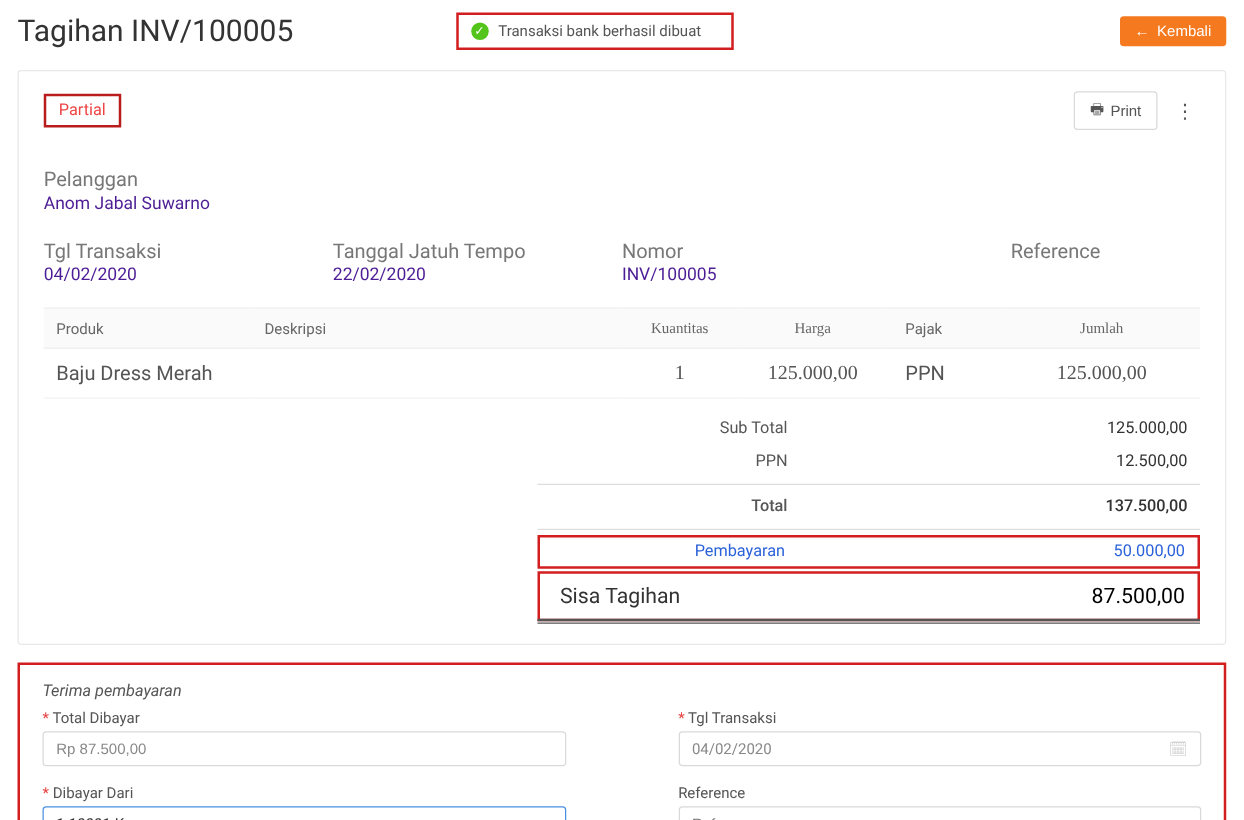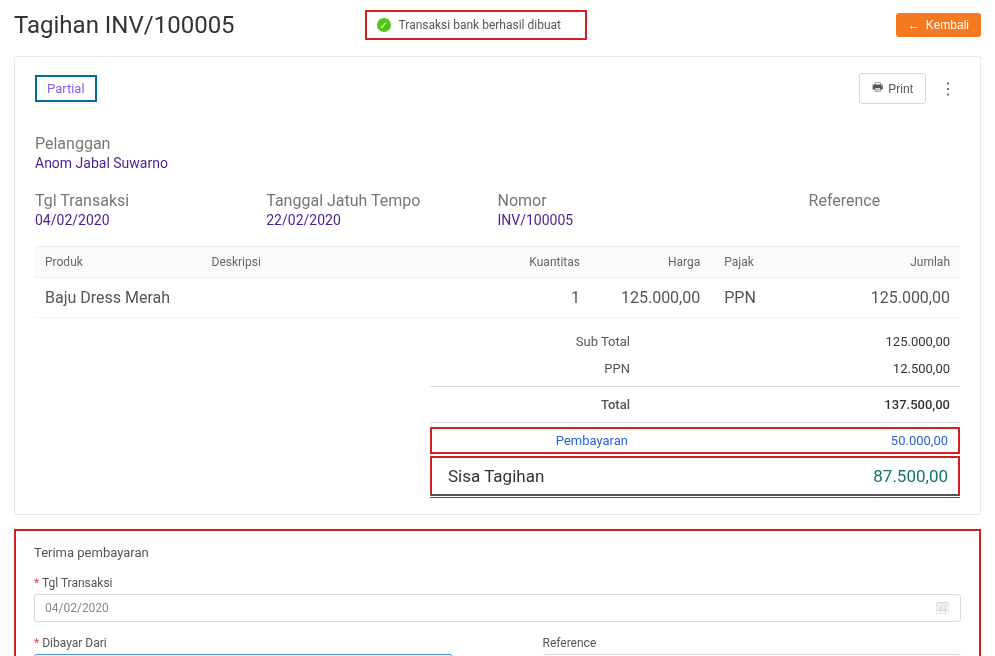--- a/index.html
+++ b/index.html
@@ -4,49 +4,49 @@
 <style>
 * { box-sizing: border-box; margin: 0; padding: 0; }
 body { font-family: -apple-system, BlinkMacSystemFont, "Segoe UI", Roboto, sans-serif; font-size: 13px; color: #333; background: #fff; padding: 10px 14px; width: 995px; }
 .header { display: flex; align-items: center; margin-bottom: 16px; }
 .title { font-size: 24px; font-weight: 400; color: #333; text-align: right; }
 .toast { margin-left: 130px; display: inline-flex; align-items: center; padding: 6px 24px 6px 10px; border: 2px solid #d21e1e; font-size: 12px; color: #555; }
 .toast .check { width: 14px; height: 14px; border-radius: 50%; background: #52c41a; color: #fff; font-size: 10px; display: inline-flex; align-items: center; justify-content: center; margin-right: 8px; }
 .btn-back { margin-left: auto; background: #f5791f; color: #fff; border: none; padding: 5px 12px; border-radius: 3px; font-size: 12px; cursor: pointer; display: inline-flex; align-items: center; gap: 6px; }
 .panel { border: 1px solid #e8e8e8; border-radius: 3px; padding: 16px 20px; margin-bottom: 14px; }
 .topbar { display: flex; align-items: center; margin-bottom: 30px; }
-.status-badge { display: inline-block; padding: 4px 10px; border: 2px solid #0369a1; color: #8b5cf6; font-size: 13px; }
+.status-badge { display: inline-block; padding: 4px 10px; border: 2px solid #b91c1c; color: #ef4444; font-size: 13px; }
 .print-btn { margin-left: auto; background: #fff; border: 1px solid #d9d9d9; padding: 4px 12px; border-radius: 3px; font-size: 12px; cursor: pointer; display: inline-flex; align-items: center; gap: 5px; color: #555; }
 .more-btn { background: #fff; border: none; font-size: 16px; color: #555; margin-left: 10px; cursor: pointer; padding: 2px 4px; }
 .label { font-size: 16px; color: #777; margin-bottom: 2px; }
 .value { font-size: 14px; color: #4c1d95; }
 .customer-block { margin-bottom: 20px; }
 .meta-row { display: flex; margin-bottom: 18px; }
 .meta-col { flex: 1; }
 .meta-col.ref { text-align: left; }
 table.items { width: 100%; border-collapse: collapse; margin-bottom: 10px; }
 table.items th { background: #fafafa; font-weight: 400; font-size: 12px; color: #666; padding: 8px 10px; text-align: left; border-top: 1px solid #eee; border-bottom: 1px solid #eee; }
-table.items th.right, table.items td.right { text-align: right; }
+table.items th.right, table.items td.right { text-align: center; font-family: Liberation Serif, serif; }
 table.items td { padding: 10px 10px; font-size: 16px; color: #555; border-bottom: 1px solid #f2f2f2; }
 .summary { margin-left: auto; width: 530px; }
 .sum-row { display: flex; padding: 6px 10px; font-size: 13px; }
 .sum-row .lab { flex: 1; text-align: right; padding-right: 200px; color: #555; }
 .sum-row .val { width: 120px; text-align: right; color: #333; }
 .sum-row.bold .lab, .sum-row.bold .val { font-weight: 500; }
 .sum-div { border-top: 1px solid #ddd; margin: 4px 0; }
 .paybox { border: 2px solid #d21e1e; margin: 2px 0; padding-left: 28px; }
 .paybox .sum-row .lab, .paybox .sum-row .val { color: #2a62d9; }
 .paybox .sum-row { padding: 4px 10px; }
 .remainbox { border: 2px solid #d21e1e; margin-top: 2px; border-top-width: 2px; }
 .remainbox .sum-row { padding: 8px 10px; }
 .remainbox .lab { font-size: 17px; color: #333; font-weight: 400; }
-.remainbox .val { font-size: 17px; color: #0f766e; font-weight: 400; }
+.remainbox .val { font-size: 17px; color: #000000; font-weight: 400; }
 .dbl-border { border-top: 1px solid #555; border-bottom: 3px double #555; height: 1px; margin-top: -2px; }
 .pay-panel { border: 2px solid #d21e1e; padding: 14px 18px 18px; }
-.pay-title { font-size: 13px; color: #555; margin-bottom: 16px; }
+.pay-title { font-size: 13px; color: #555; margin-bottom: 6px; font-style: italic; }
 .form-row { display: flex; gap: 90px; margin-bottom: 14px; }
 .form-col { flex: 1; }
 .form-label { font-size: 12px; color: #555; margin-bottom: 4px; display: block; }
 .req::before { content: "* "; color: #e54545; }
 .inp { width: 100%; padding: 6px 10px; border: 1px solid #d9d9d9; border-radius: 3px; font-size: 12px; color: #888; background: #fff; }
 .inp.sel { position: relative; color: #333; display: flex; align-items: center; justify-content: space-between; cursor: pointer; border-color: #4a90e2; }
 .inp.dt { display: flex; align-items: center; justify-content: space-between; }
 .chev { color: #ccc; font-size: 10px; }
 .cal { color: #ccc; font-size: 12px; }
 </style>
@@ -149,20 +149,24 @@
       </div>
     </div>
     <div class="dbl-border"></div>
   </div>
 </div>
 
 <div class="pay-panel">
   <div class="pay-title">Terima pembayaran</div>
   <div class="form-row">
     <div class="form-col">
+      <label class="form-label req">Total Dibayar</label>
+      <input class="inp" value="Rp 87.500,00" style="">
+    </div>
+    <div class="form-col">
       <label class="form-label req">Tgl Transaksi</label>
       <div class="inp dt">
         <span>04/02/2020</span>
         <span class="cal">🗓</span>
       </div>
     </div>
   </div>
   <div class="form-row">
     <div class="form-col">
       <label class="form-label req">Dibayar Dari</label>

